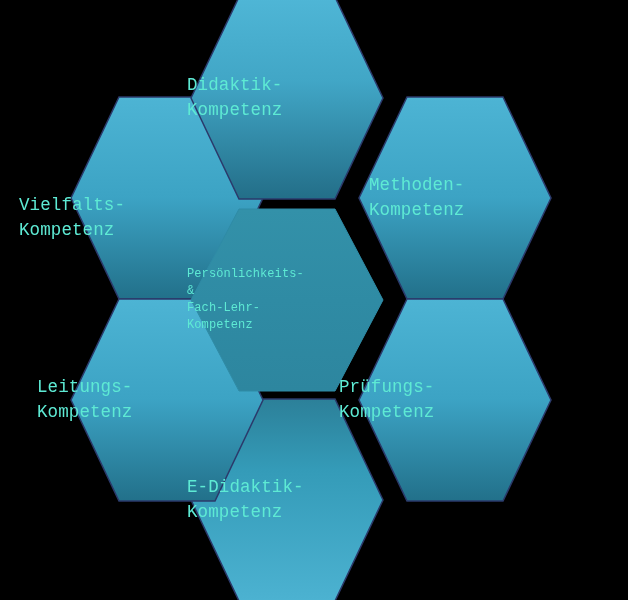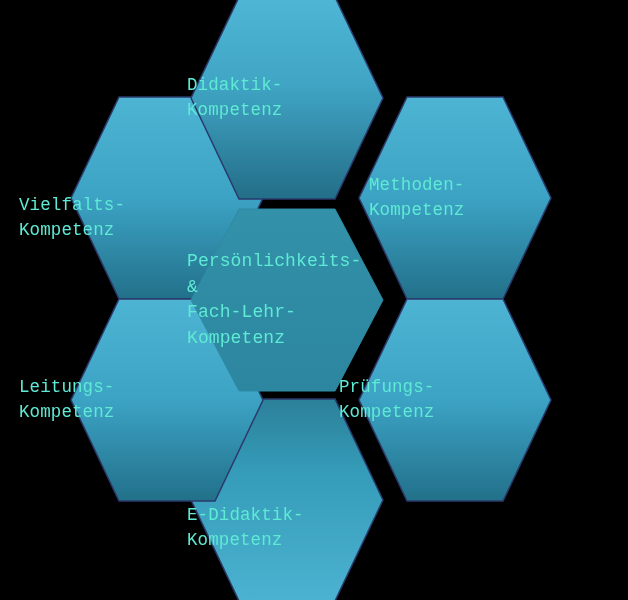--- a/index.html
+++ b/index.html
@@ -49,21 +49,21 @@
     font-family: Liberation Mono, monospace;
     font-size: 17.5px;
     line-height: 1.42;
     letter-spacing: 0.1px;
     transform: translate(-50%, -50%);
     pointer-events: auto;
     white-space: pre-line;
   }
 
   .hex-label.center-label {
-    font-size: 18px;
+    font-size: 12px;
     line-height: 1.42;
   }
 </style>
 </head>
 <body>
 
 <div id="diagram">
 
   <svg id="hex-svg" viewBox="0 0 628 600">
     <defs>
@@ -122,24 +122,24 @@
 
     <div class="hex-label" style="left:287px; top:98px;">Didaktik-
 Kompetenz</div>
 
     <div class="hex-label" style="left:469px; top:198px;">Methoden-
 Kompetenz</div>
 
     <div class="hex-label" style="left:439px; top:400px;">Prüfungs-
 Kompetenz</div>
 
-    <div class="hex-label" style="left:287px; top:500px;margin-top:28px;">E-Didaktik-
+    <div class="hex-label" style="left:287px; top:500px;">E-Didaktik-
 Kompetenz</div>
 
-    <div class="hex-label" style="left:119px; top:400px;">Leitungs-
+    <div class="hex-label" style="left:137px; top:400px;">Leitungs-
 Kompetenz</div>
 
     <div class="hex-label" style="left:119px; top:198px;margin-top:20px;">Vielfalts-
 Kompetenz</div>
 
     <div class="hex-label center-label" style="left:287px; top:300px;">Persönlichkeits-
 &amp;
 Fach-Lehr-
 Kompetenz</div>
 

